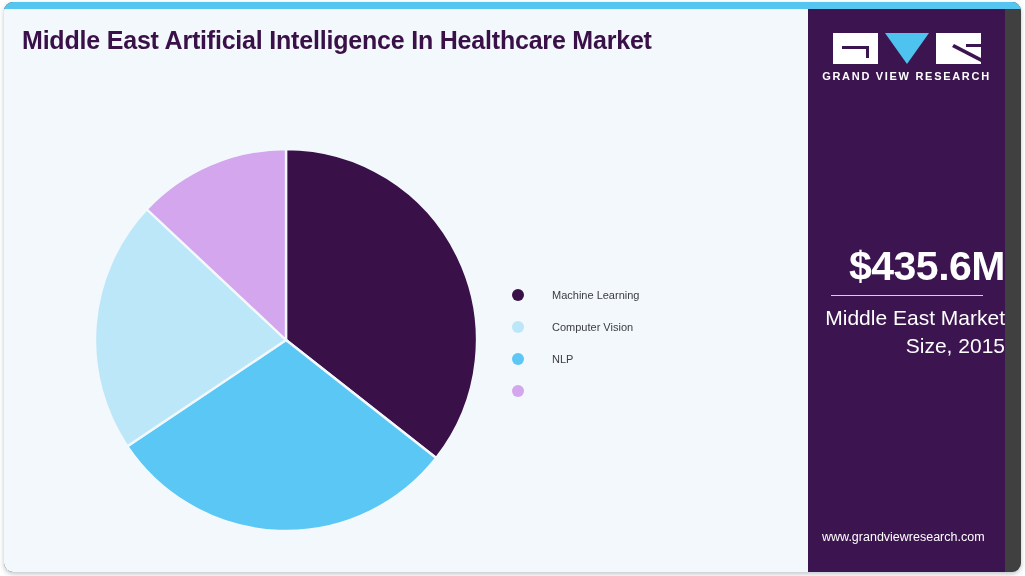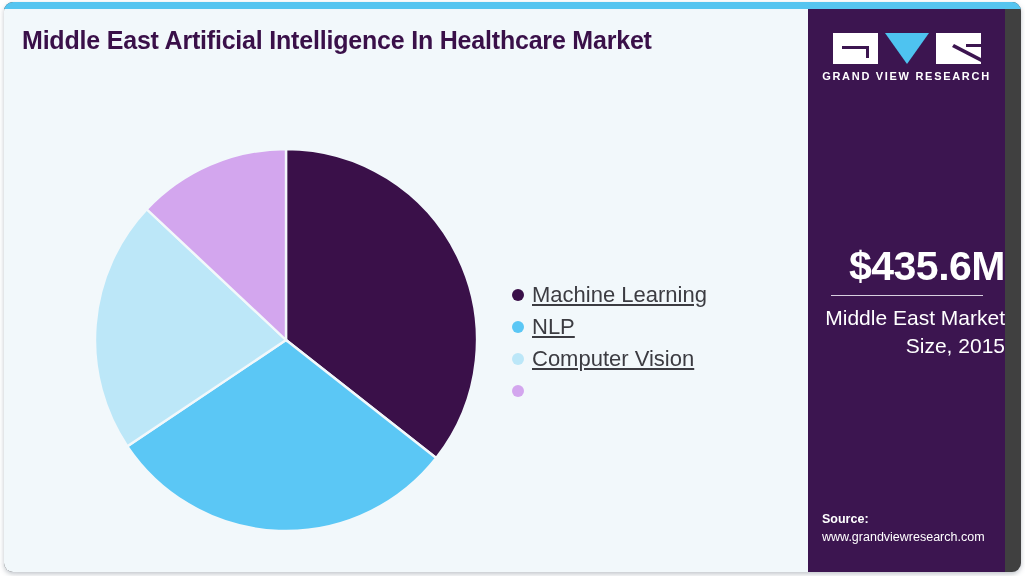--- a/index.html
+++ b/index.html
@@ -80,25 +80,24 @@
     align-items: center;
     height: 32px;
   }
   .legend-dot {
     width: 12px;
     height: 12px;
     border-radius: 50%;
     flex: 0 0 auto;
   }
   .legend-label {
-    margin-left: 8px;
-    font-size: 22px;
+    margin-left: 28px;
+    font-size: 11px;
     color: #3C3C42;
     white-space: nowrap;
-    text-decoration: underline;
   }
   
   .sidebar {
     position: absolute;
     right: 16px;
     top: 7px;
     width: 197px;
     height: 563px;
     background: #3C1550;
   }
@@ -184,26 +183,26 @@
           <path d="M 191 191 L 51.77 60.25 A 191 191 0 0 1 191.00 0.00 Z" fill="#D3A6EE" stroke="#F2F8FB" stroke-width="2.4"></path>
         </svg>
     </div>
 
     <div class="legend" id="legend">
         <div class="legend-item">
           <span class="legend-dot" style="background: rgb(58, 16, 73);"></span>
           <span class="legend-label">Machine Learning</span>
         </div>
         <div class="legend-item">
+          <span class="legend-dot" style="background: rgb(188, 231, 248);"></span>
+          <span class="legend-label">Computer Vision</span>
+        </div>
+        <div class="legend-item">
           <span class="legend-dot" style="background: rgb(91, 199, 245);"></span>
           <span class="legend-label">NLP</span>
-        </div>
-        <div class="legend-item">
-          <span class="legend-dot" style="background: rgb(188, 231, 248);"></span>
-          <span class="legend-label">Computer Vision</span>
         </div>
         <div class="legend-item">
           <span class="legend-dot" style="background: rgb(211, 166, 238);"></span>
         </div>
       </div>
   </div>
 
   <div class="sidebar">
 
     <div class="logo">
@@ -220,18 +219,17 @@
     </div>
 
     <div class="market">
       <div class="market-value">$435.6M</div>
       <div class="market-rule"></div>
       <div class="market-caption">Middle East Market</div>
       <div class="market-caption">Size, 2015</div>
     </div>
 
     <div class="source">
-      <div class="source-label">Source:</div>
       <div class="source-url">www.grandviewresearch.com</div>
     </div>
 
   </div>
 </div>
 
 </body></html>

